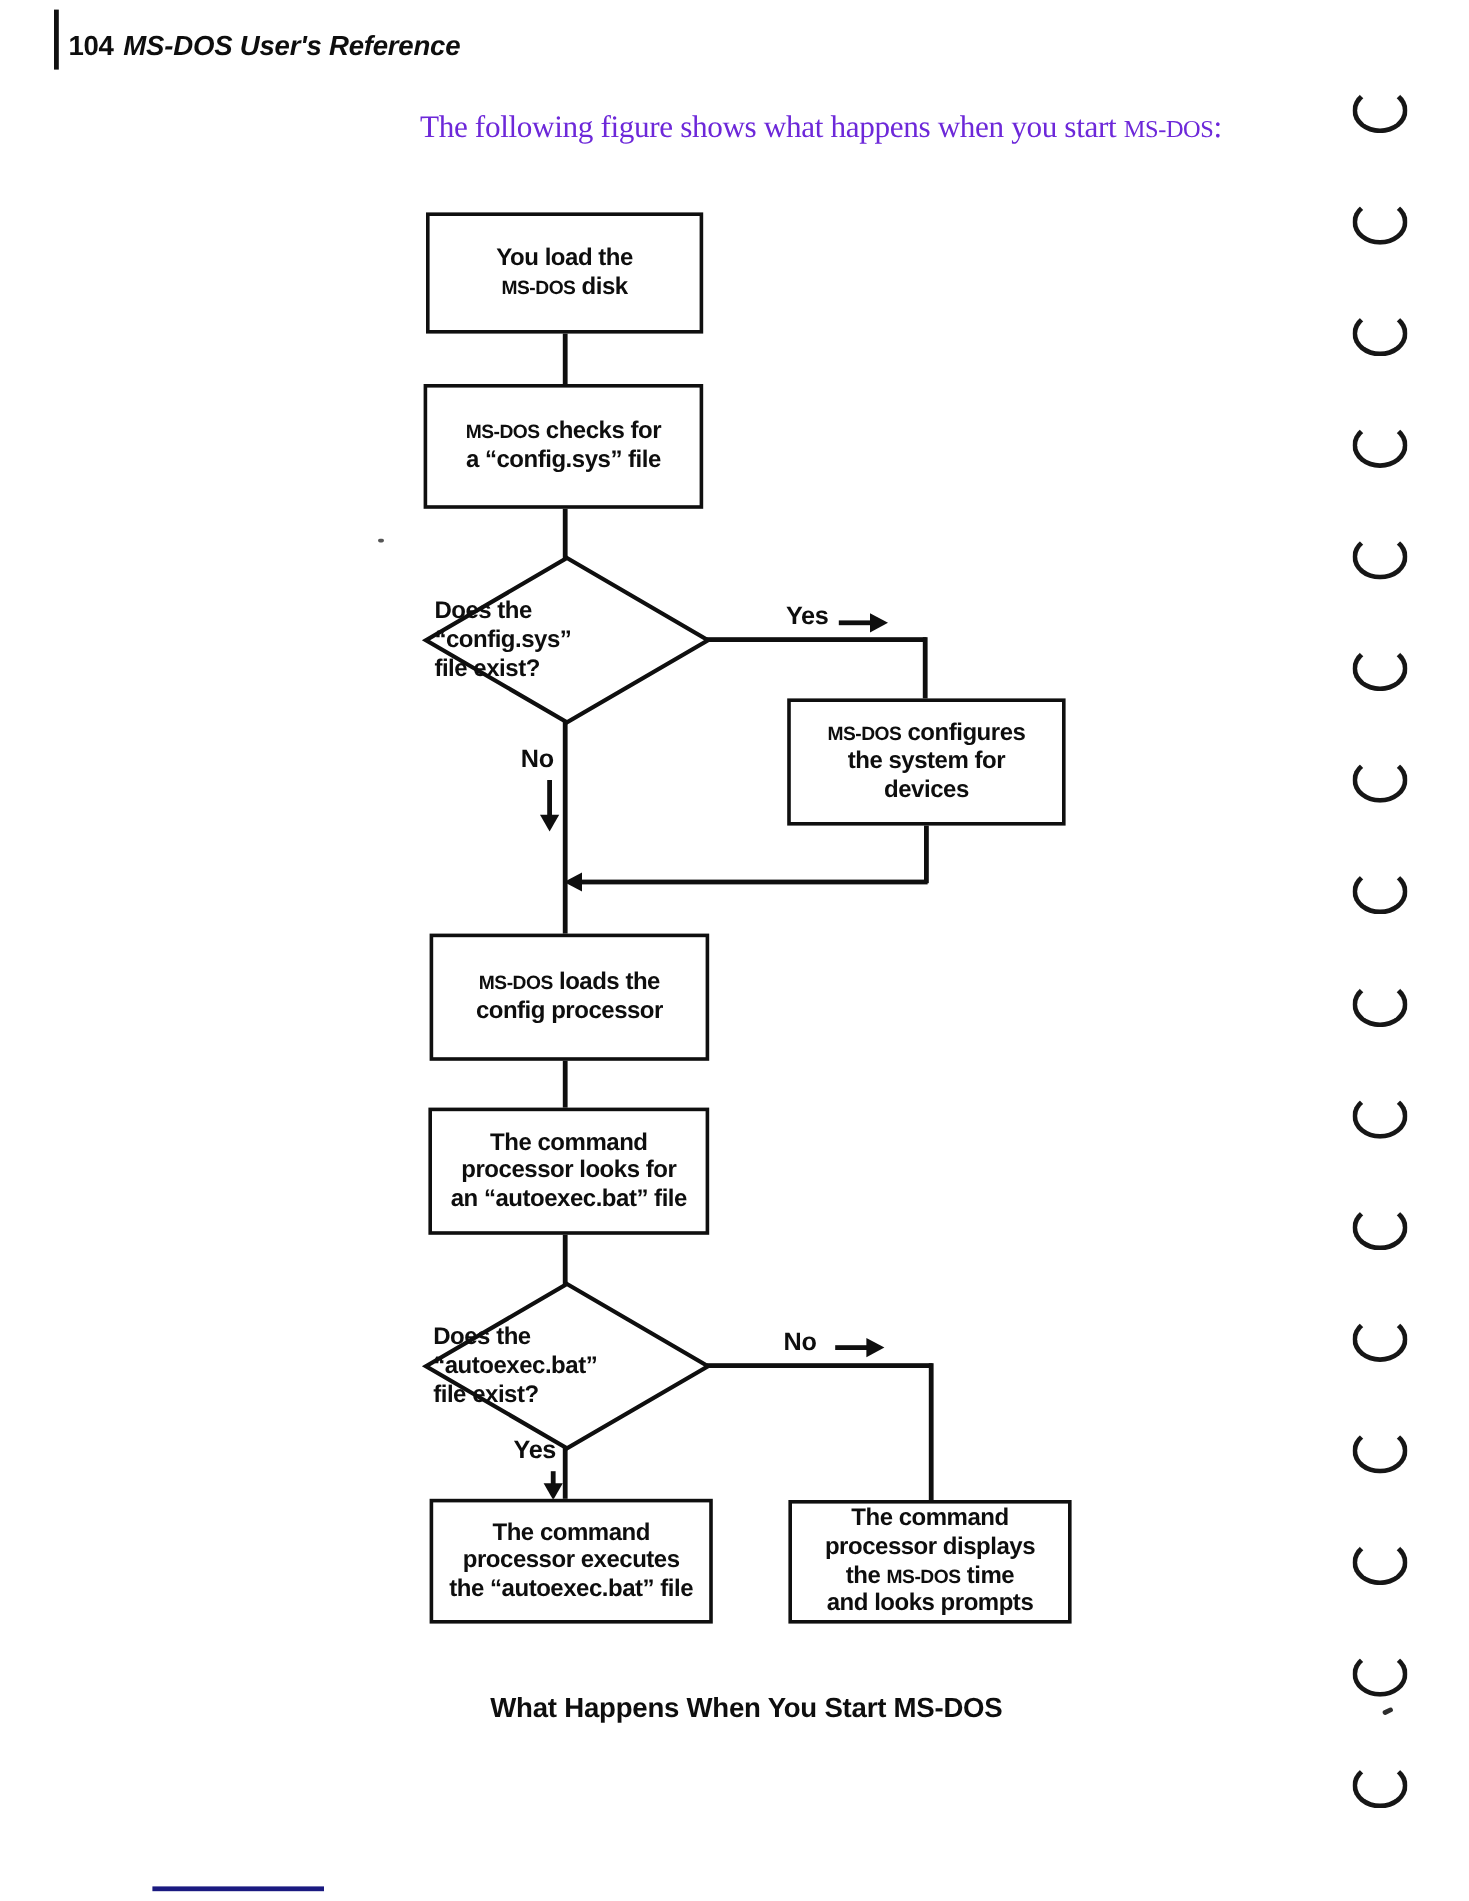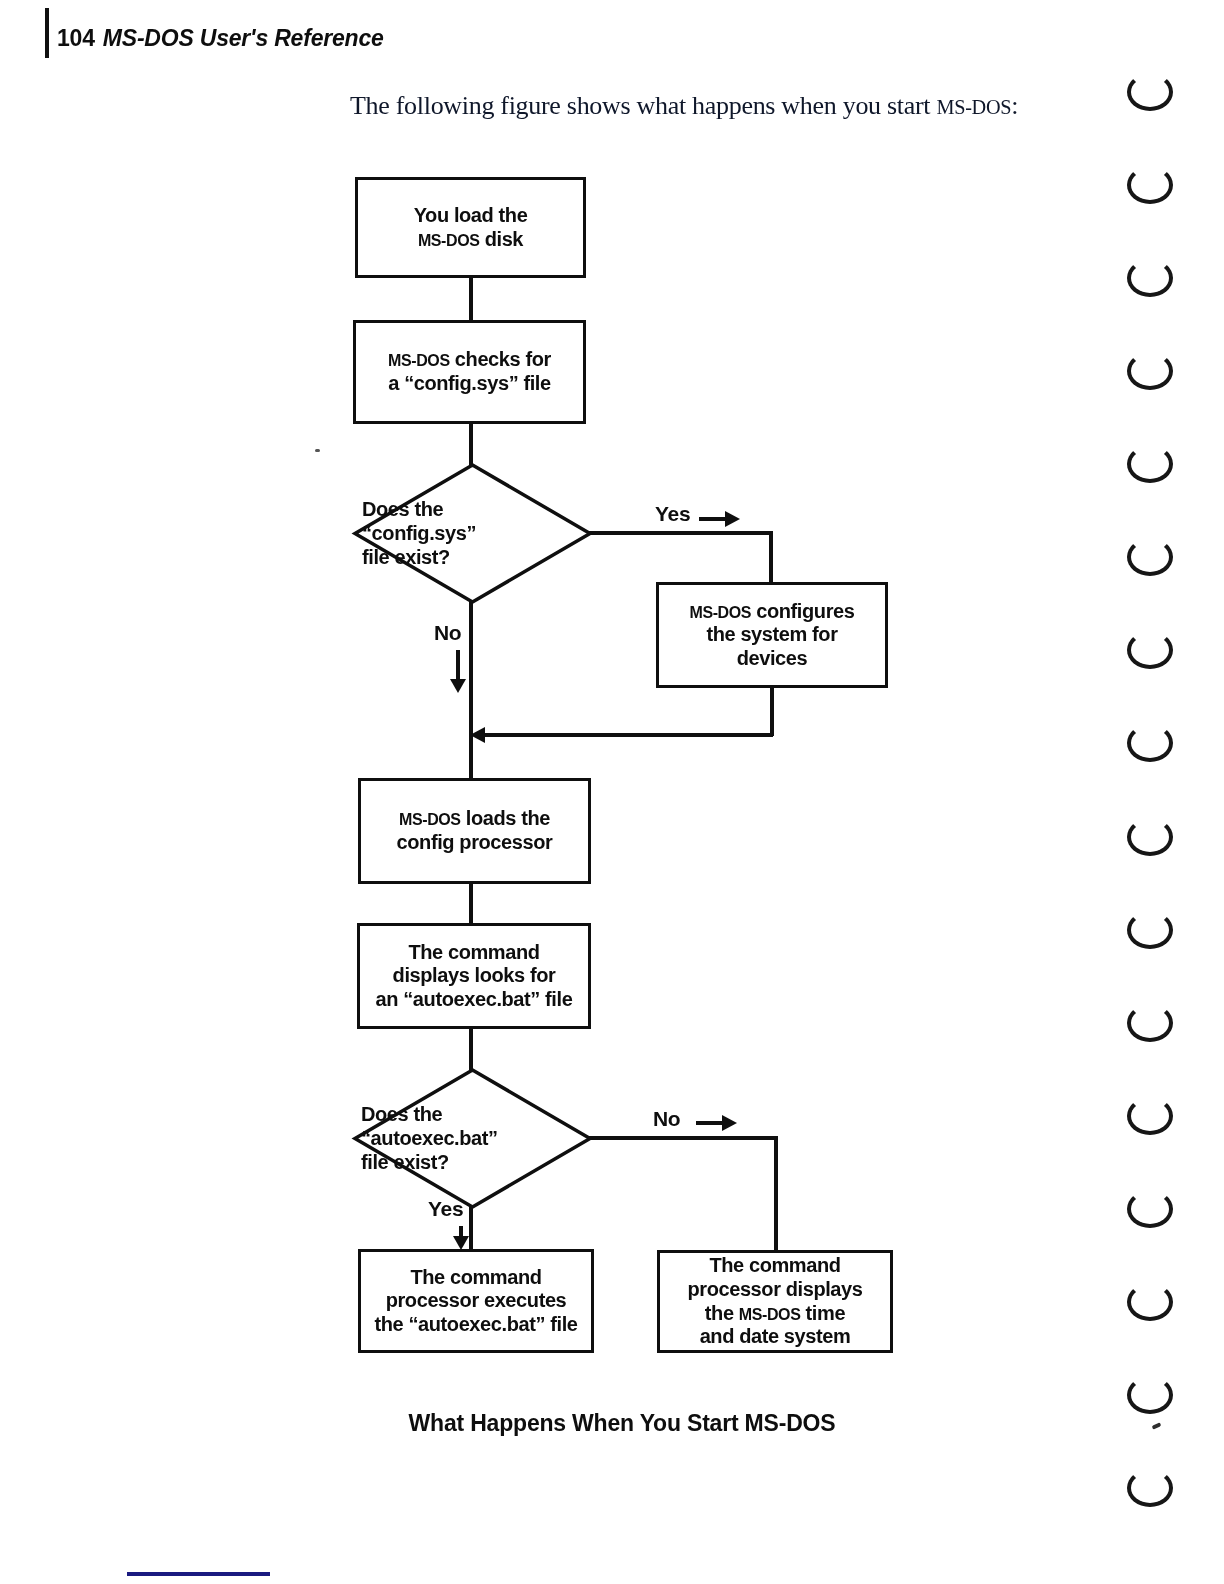--- a/index.html
+++ b/index.html
@@ -7,21 +7,21 @@
     position:relative; width:1224px; height:1584px; background:#ffffff;
     font-family:"Liberation Sans", sans-serif; color:#0e0e0e; overflow:hidden;
   }
   
   .header-rule { position:absolute; left:45px; top:8px; width:4px; height:50px; background:#101010; }
   .hdr { position:absolute; left:57px; top:25px; font-size:23px; font-weight:bold; white-space:nowrap; letter-spacing:-0.2px; }
   .hdr .pagenum { font-style:normal;margin-top:28px; }
   .hdr .booktitle { font-style:italic; margin-left:8px; }
   
   .intro { position:absolute; left:350px; top:91px; width:760px; margin:0;
-    font-family:"Liberation Serif", serif; font-size:26px; letter-spacing:-0.3px; color:#0f172a; }
+    font-family:"Liberation Serif", serif; font-size:26px; letter-spacing:-0.3px; color:#6d28d9; }
   .intro .sc { font-size:0.78em; }
   
   .box { position:absolute; border:3.5px solid #0f0f0f; background:#fff; box-sizing:border-box;
     display:flex; flex-direction:column; align-items:center; justify-content:center;
     text-align:center; font-weight:bold; font-size:20px; line-height:1.18; letter-spacing:-0.4px; }
   .sc { font-size:0.8em; }
   .line { position:absolute; background:#0f0f0f; }
   .lbl { position:absolute; font-weight:bold; font-size:21px; letter-spacing:-0.3px; }
   .dtext { position:absolute; text-align:left; font-weight:bold; font-size:20px; line-height:1.2; letter-spacing:-0.4px; }
   .diamond { position:absolute; }
@@ -95,33 +95,33 @@
         <div class="tl"><span class="sc">MS-DOS</span> configures</div>
         <div class="tl">the system for</div>
         <div class="tl">devices</div>
       </div>
     <div class="box" style="left:358px;top:778px;width:233px;height:106px;">
         <div class="tl"><span class="sc">MS-DOS</span> loads the</div>
         <div class="tl">config processor</div>
       </div>
     <div class="box" style="left:357px;top:923px;width:234px;height:106px;">
         <div class="tl">The command</div>
-        <div class="tl">displays looks for</div>
+        <div class="tl">processor looks for</div>
         <div class="tl">an “autoexec.bat” file</div>
       </div>
     <div class="box" style="left:358px;top:1249px;width:236px;height:104px;">
         <div class="tl">The command</div>
         <div class="tl">processor executes</div>
         <div class="tl">the “autoexec.bat” file</div>
       </div>
     <div class="box" style="left:657px;top:1250px;width:236px;height:103px;">
         <div class="tl">The command</div>
         <div class="tl">processor displays</div>
         <div class="tl">the <span class="sc">MS-DOS</span> time</div>
-        <div class="tl">and date system</div>
+        <div class="tl">and looks prompts</div>
       </div>
 
     <svg class="diamond" style="left:351px;top:462px;" width="243" height="143">
       <polygon points="121.5,3 239,71.5 121.5,140 4,71.5" fill="#ffffff" stroke="#0f0f0f" stroke-width="3.5"></polygon>
     </svg>
     <div class="dtext" style="left:362px;top:497px;width:220px;">
         <div class="tl">Does the</div>
         <div class="tl">“config.sys”</div>
         <div class="tl">file exist?</div>
       </div>

